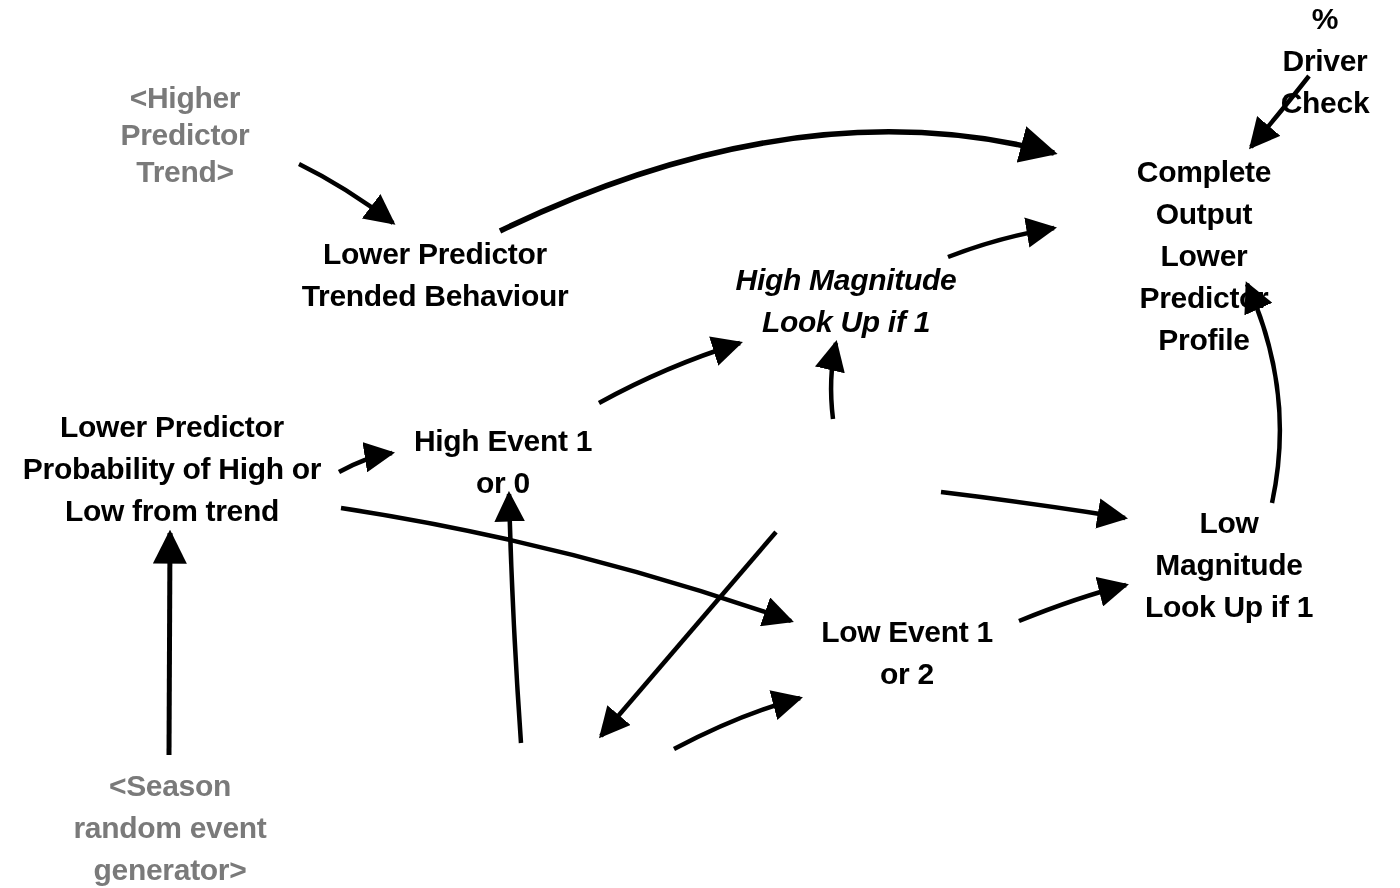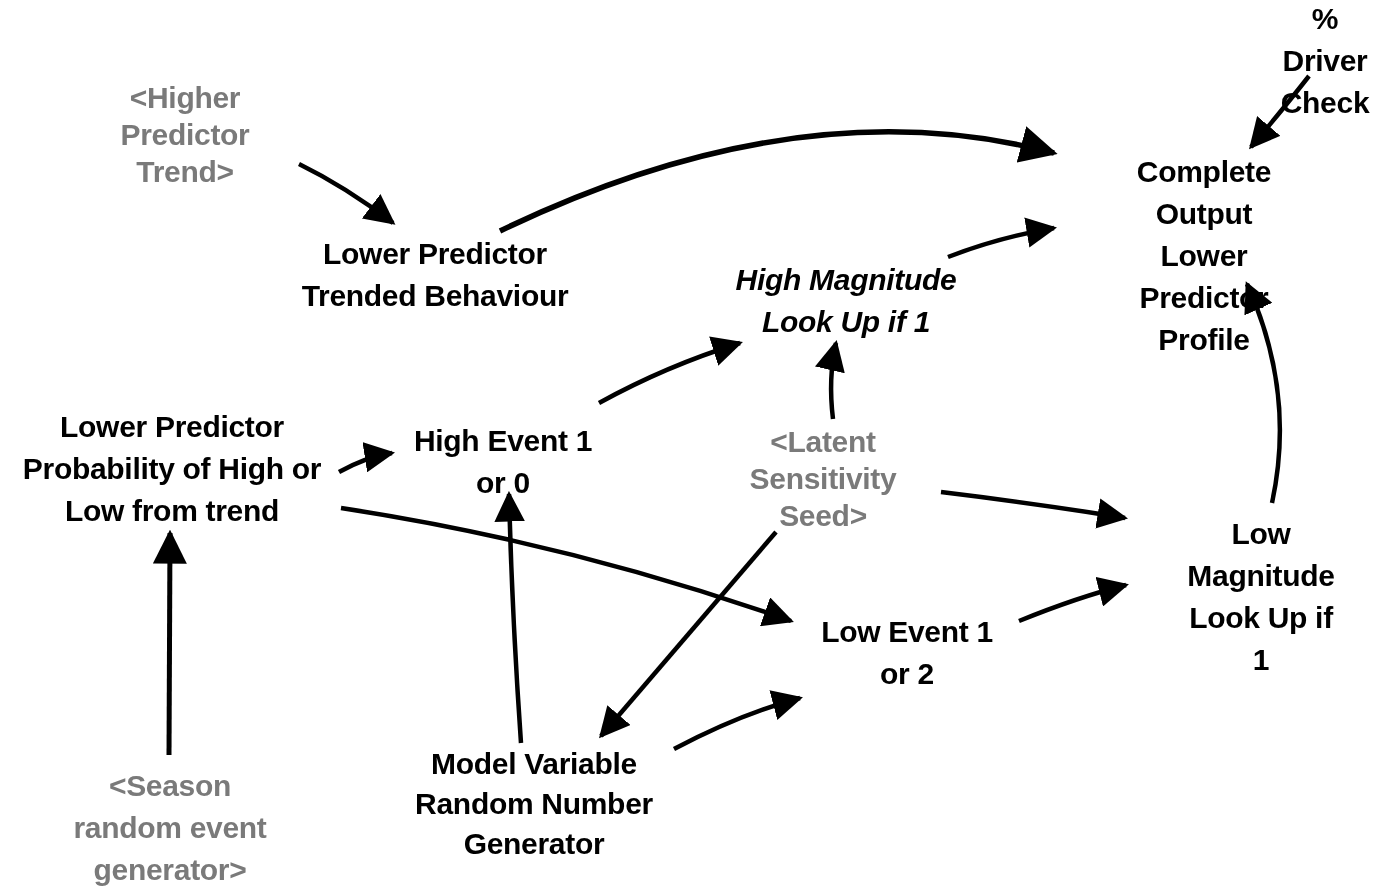--- a/index.html
+++ b/index.html
@@ -83,27 +83,21 @@
   <div class="node" style="left:1204px; top:151px;">Complete Output
 Lower Predictor
 Profile</div>
   <div class="node" style="left:846px;  top:259px;font-style:italic;">High Magnitude
 Look Up if 1</div>
   <div class="node" style="left:172px;  top:406px;">Lower Predictor
 Probability of High or
 Low from trend</div>
   <div class="node" style="left:503px;  top:420px;">High Event 1
 or 0</div>
-  <div class="node shadow" style="left:823px;  top:423px;">&lt;Latent
-Sensitivity
-Seed&gt;</div>
-  <div class="node" style="left:1261px; top:502px;margin-top:11px;">Low Magnitude
+  <div class="node" style="left:1229px; top:502px;">Low Magnitude
 Look Up if 1</div>
   <div class="node" style="left:907px;  top:611px;">Low Event 1
 or 2</div>
   <div class="node shadow" style="left:170px;  top:765px; line-height:42px;">&lt;Season
 random event
 generator&gt;</div>
-  <div class="node" style="left:534px;  top:744px; line-height:40px;">Model Variable
-Random Number
-Generator</div>
 
 </div>
 
 </body></html>

